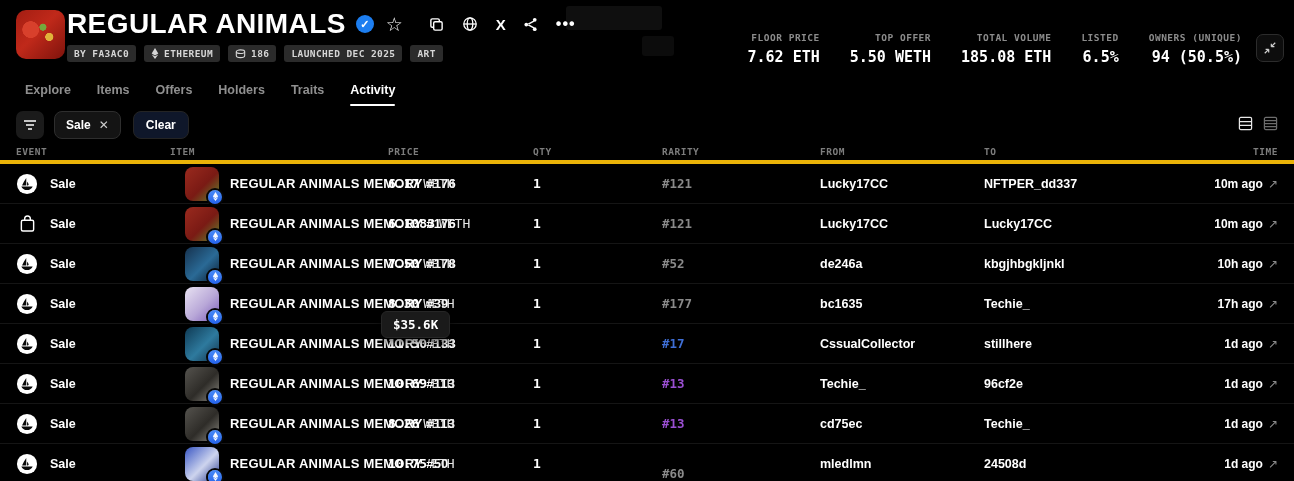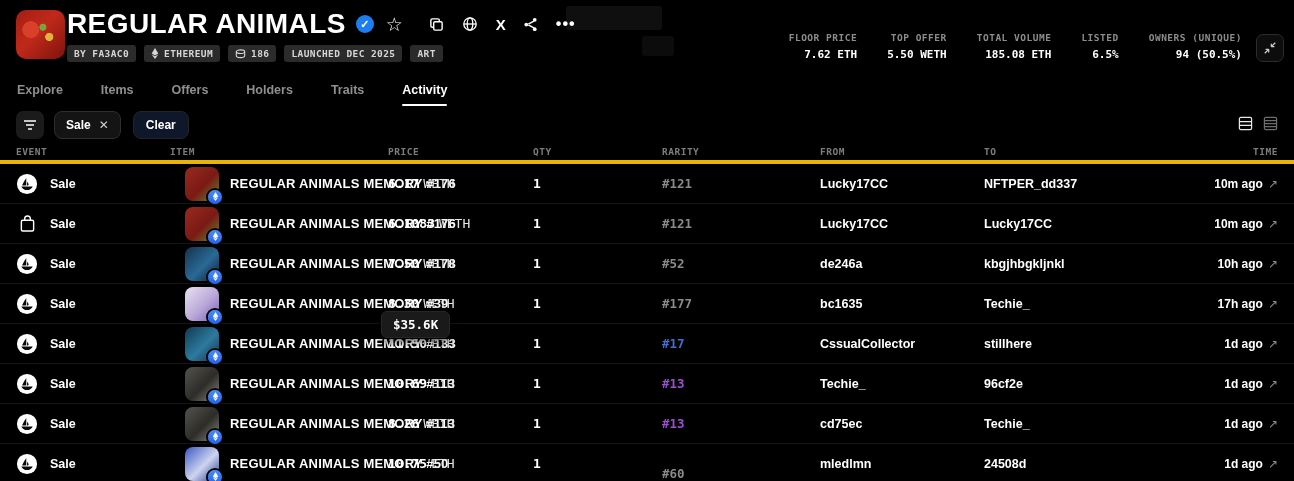--- a/index.html
+++ b/index.html
@@ -29,27 +29,27 @@
   .hdr-ellipsis { font-size:16px; font-weight:900; letter-spacing:1px; line-height:0.4; }
   .badges { display:flex; gap:8px; }
   .badge { display:inline-flex; align-items:center; gap:5px; background:#2b2b2b; color:#d6d6d6;
            border-radius:3px; padding:3px 7px; font-family:"DejaVu Sans Mono",monospace;
            font-size:9.5px; font-weight:700; letter-spacing:.4px; }
   .badge svg { display:block; }
 
   .stats { position:absolute; top:32px; right:52px; display:flex; gap:30px; align-items:flex-start; }
   .stat { display:flex; flex-direction:column; align-items:flex-end; gap:5px; }
   .stat-label { font-family:"DejaVu Sans Mono",monospace; font-size:9.5px; letter-spacing:.5px; color:#8c8c8c; font-weight:700; white-space:nowrap; }
-  .stat-value { font-family:"DejaVu Sans Mono",monospace; font-size:11px; font-weight:700; color:#fff; white-space:nowrap; }
+  .stat-value { font-family:"DejaVu Sans Mono",monospace; font-size:15px; font-weight:700; color:#fff; white-space:nowrap; }
 
   .expand-btn { position:absolute; top:34px; right:10px; width:28px; height:28px; border:1px solid #2c2c2c;
                 border-radius:7px; background:#0d0d0d; display:flex; align-items:center; justify-content:center; }
 
   
-  .tabs { display:flex; gap:12px; padding:0 4px; height:28px; align-items:flex-start; position:relative; z-index:2; }
+  .tabs { display:flex; gap:0; padding:0 12px; height:28px; align-items:flex-start; position:relative; z-index:2; }
   .tab { font-size:12.5px; font-weight:700; color:#8f8f8f; padding:3px 13px 9px 13px; position:relative; cursor:pointer; }
   .tab.active { color:#fff; }
   .tab.active::after { content:""; position:absolute; left:13px; right:13px; bottom:0; height:2px; background:#fff; border-radius:1px; }
 
   
   .filterbar { height:34px; padding:3px 16px; display:flex; align-items:center; gap:10px; position:relative; z-index:2; }
   .filter-btn { width:28px; height:28px; background:#1b1b1b; border-radius:7px; display:flex; align-items:center; justify-content:center; }
   .chip { display:inline-flex; align-items:center; gap:8px; height:28px; padding:0 11px; background:#141414;
           border:1px solid #2e2e2e; border-radius:8px; font-size:12px; font-weight:700; }
   .chip-x { color:#cfcfcf; font-size:12px; font-weight:400; }

